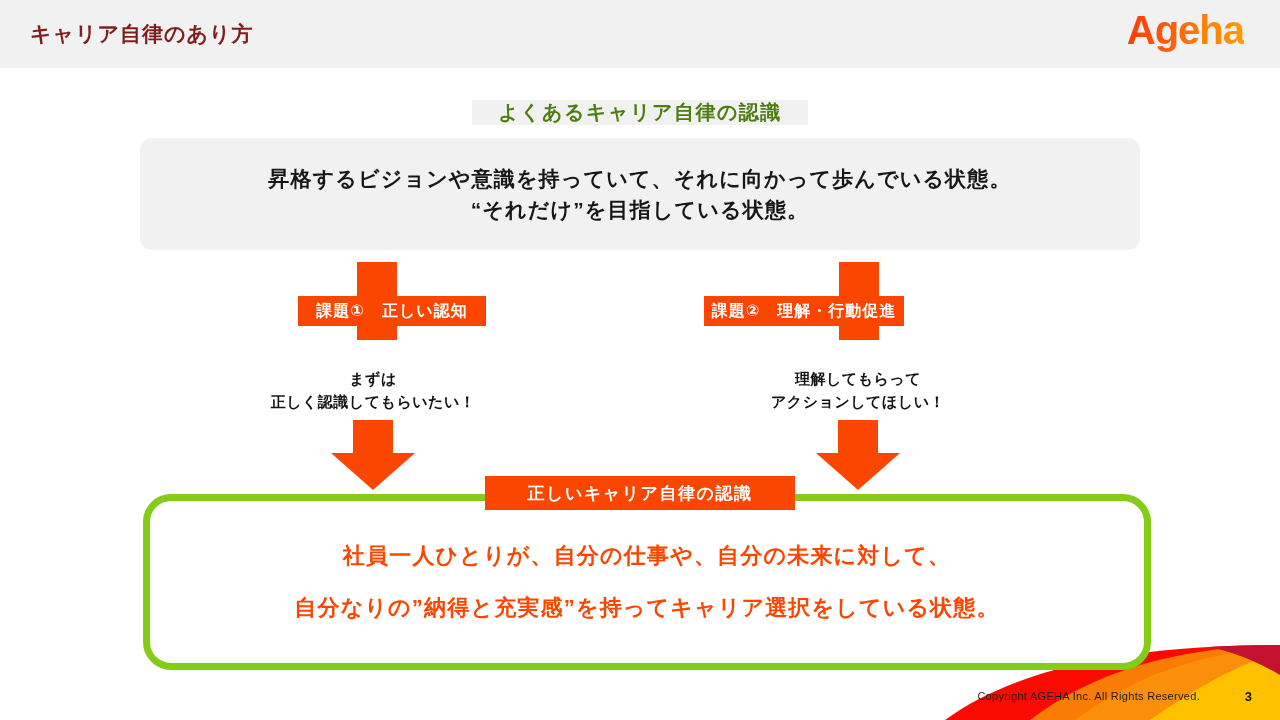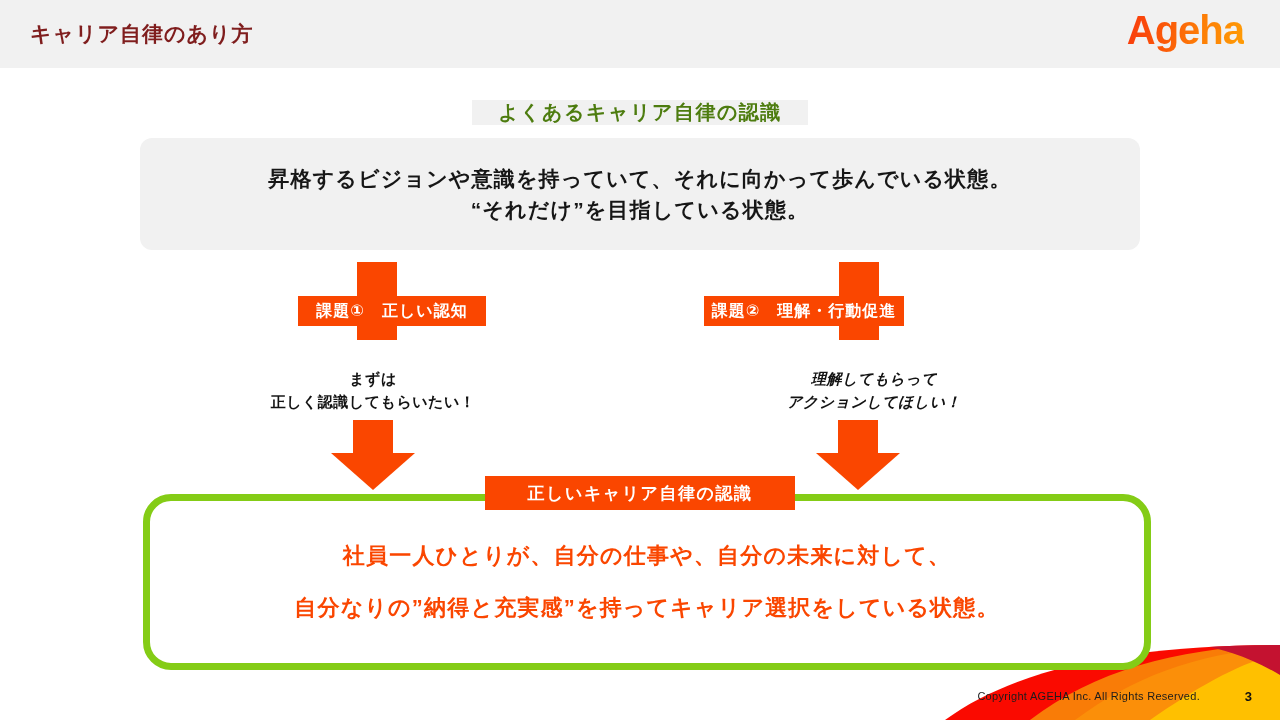--- a/index.html
+++ b/index.html
@@ -221,21 +221,21 @@
   <div>まずは</div>
   <div>正しく認識してもらいたい！</div>
 </div>
 <div class="arrow-down" style="left:331px; top:420px; width:84px; height:70px;">
   <div class="stem"></div>
   <div class="head"></div>
 </div>
 
 <div class="cross-stem" style="left:839px;"></div>
 <div class="issue-bar" style="left:704px; width:200px;">課題②　理解・行動促進</div>
-<div class="issue-sub" style="left:751px; width:246px;font-style:italic;">
+<div class="issue-sub" style="left:735px; width:246px;">
   <div>理解してもらって</div>
   <div>アクションしてほしい！</div>
 </div>
 <div class="arrow-down" style="left:816px; top:420px; width:84px; height:70px;">
   <div class="stem"></div>
   <div class="head"></div>
 </div>
 
 <div class="chip-correct">正しいキャリア自律の認識</div>
 

